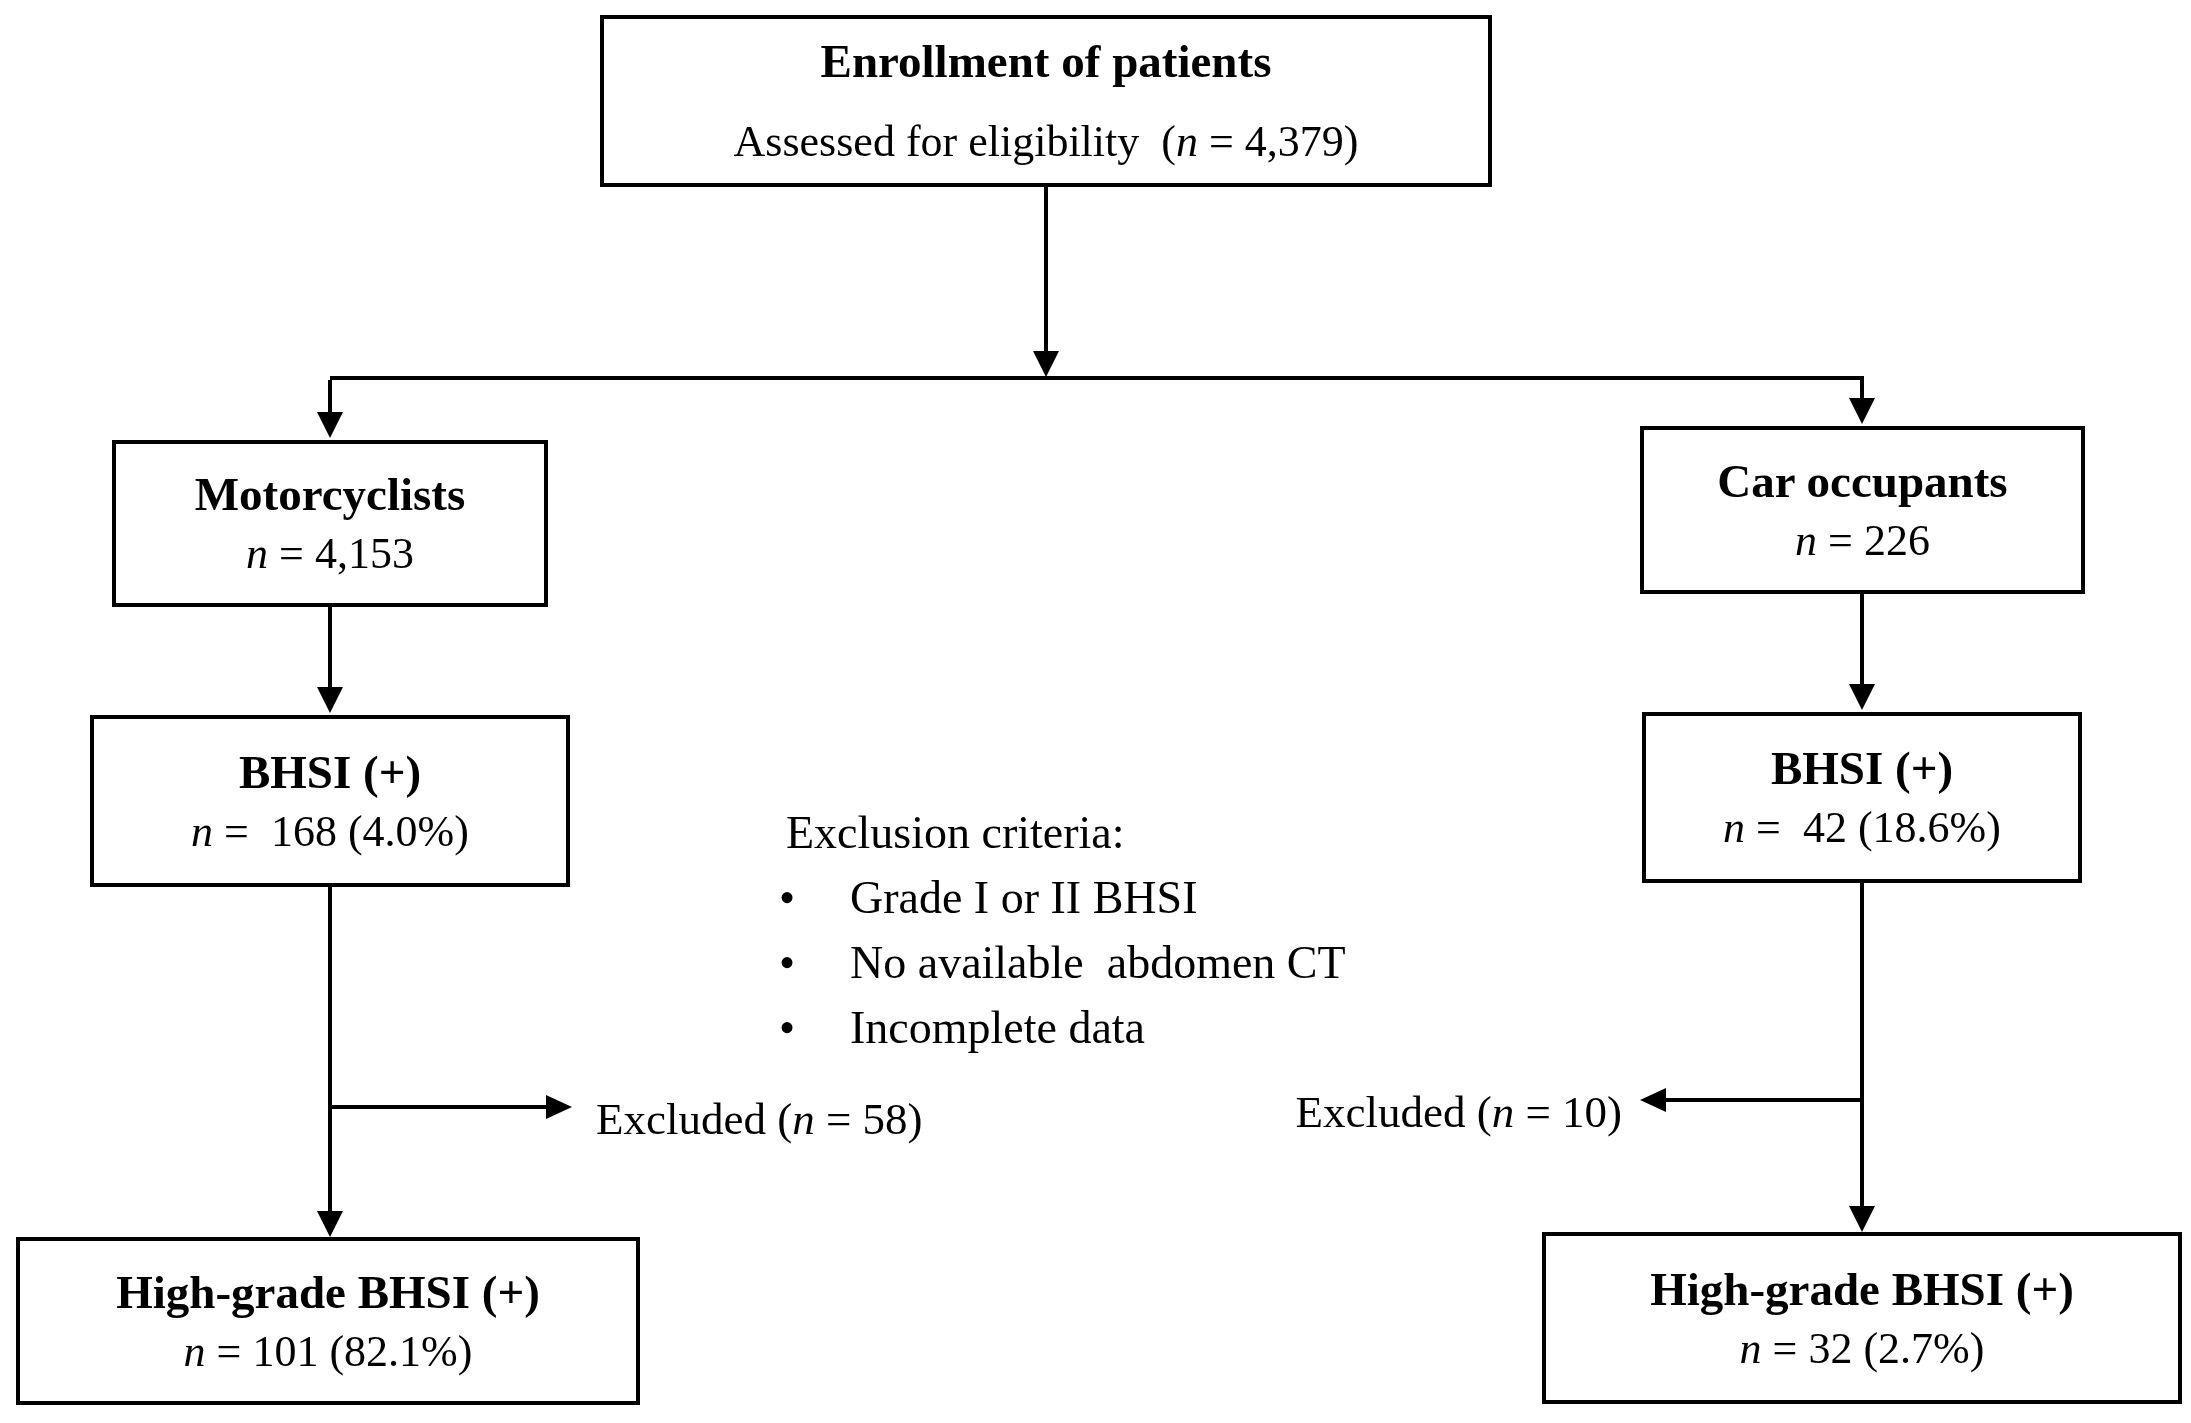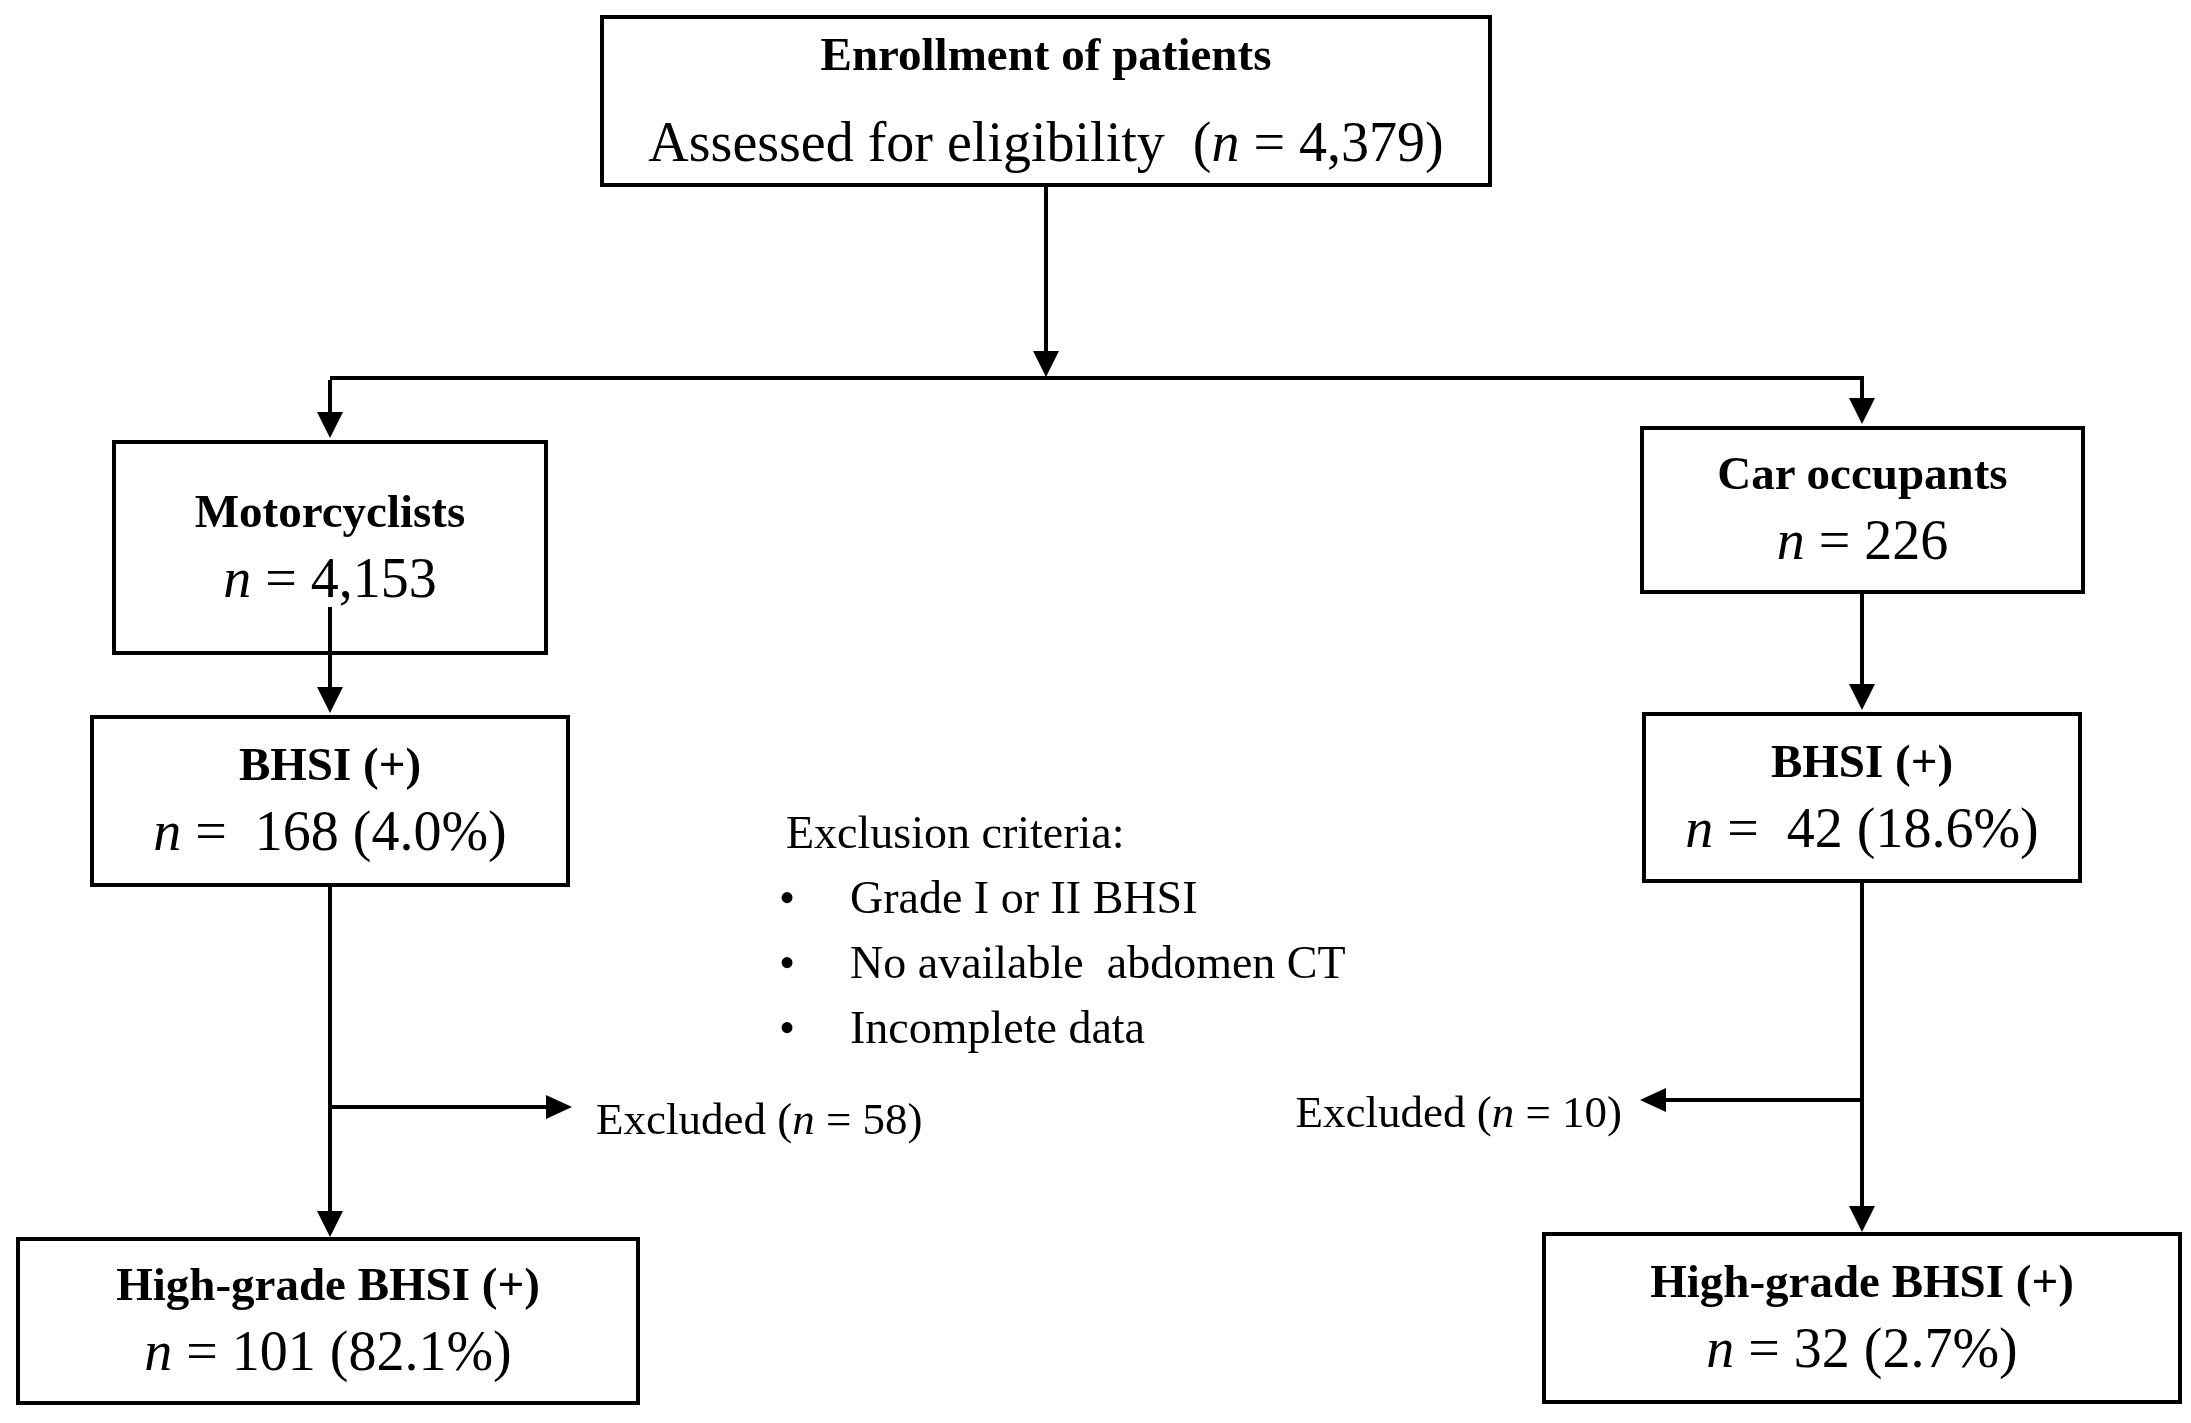--- a/index.html
+++ b/index.html
@@ -15,21 +15,21 @@
     position:absolute;
     background:#ffffff;
     border:4px solid #000000;
     box-sizing:border-box;
     display:flex;flex-direction:column;
     align-items:center;justify-content:center;
     text-align:center;
     line-height:1.32;
   }
   .box-title{font-weight:bold;font-size:47px;white-space:pre;}
-  .box-value{font-size:56px;white-space:pre;}
+  .box-value{font-size:44px;white-space:pre;}
   .nvar{font-style:italic;}
   .vline,.hline{position:absolute;background:#000000;}
   .arrow{position:absolute;width:0;height:0;}
   .arrow-down{border-left:13px solid transparent;border-right:13px solid transparent;border-top:26px solid #000000;}
   .arrow-right{border-top:12px solid transparent;border-bottom:12px solid transparent;border-left:26px solid #000000;}
   .arrow-left{border-top:12px solid transparent;border-bottom:12px solid transparent;border-right:26px solid #000000;}
   .floating-label{position:absolute;font-size:45px;white-space:pre;line-height:60px;margin-top:12px;}
   .criteria{position:absolute;font-size:46px;line-height:65px;margin-top:40px;}
   .criteria-heading{white-space:pre;padding-left:11px;}
   .criteria-item{display:flex;white-space:pre;}
@@ -48,21 +48,21 @@
   <div class="vline" style="left:1044px;top:187px;width:4px;height:164px;"></div>
   <div class="arrow arrow-down" style="left:1033px;top:351px;"></div>
   <div class="hline" style="left:330px;top:376px;width:1534px;height:4px;"></div>
 
   <div class="vline" style="left:328px;top:380px;width:4px;height:34px;"></div>
   <div class="arrow arrow-down" style="left:317px;top:412px;"></div>
 
   <div class="vline" style="left:1860px;top:380px;width:4px;height:20px;"></div>
   <div class="arrow arrow-down" style="left:1849px;top:398px;"></div>
 
-  <div class="box" style="left:112px;top:440px;width:436px;height:215px;">
+  <div class="box" style="left:112px;top:440px;width:436px;height:167px;">
     <div class="box-title">Motorcyclists</div>
     <div class="box-value"><span class="nvar">n</span><span> = 4,153</span></div>
   </div>
 
   <div class="box" style="left:1640px;top:426px;width:445px;height:168px;justify-content:center;">
     <div class="box-title">Car occupants</div>
     <div class="box-value"><span class="nvar">n</span><span> = 226</span></div>
   </div>
 
   <div class="vline" style="left:328px;top:607px;width:4px;height:82px;"></div>

